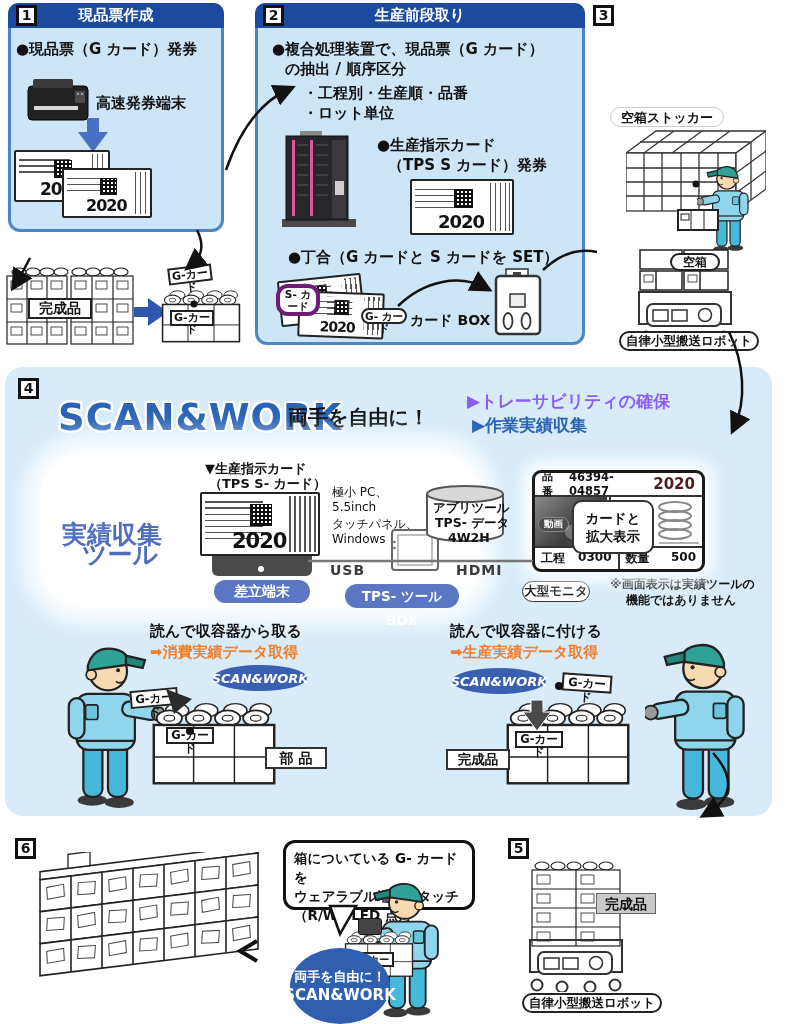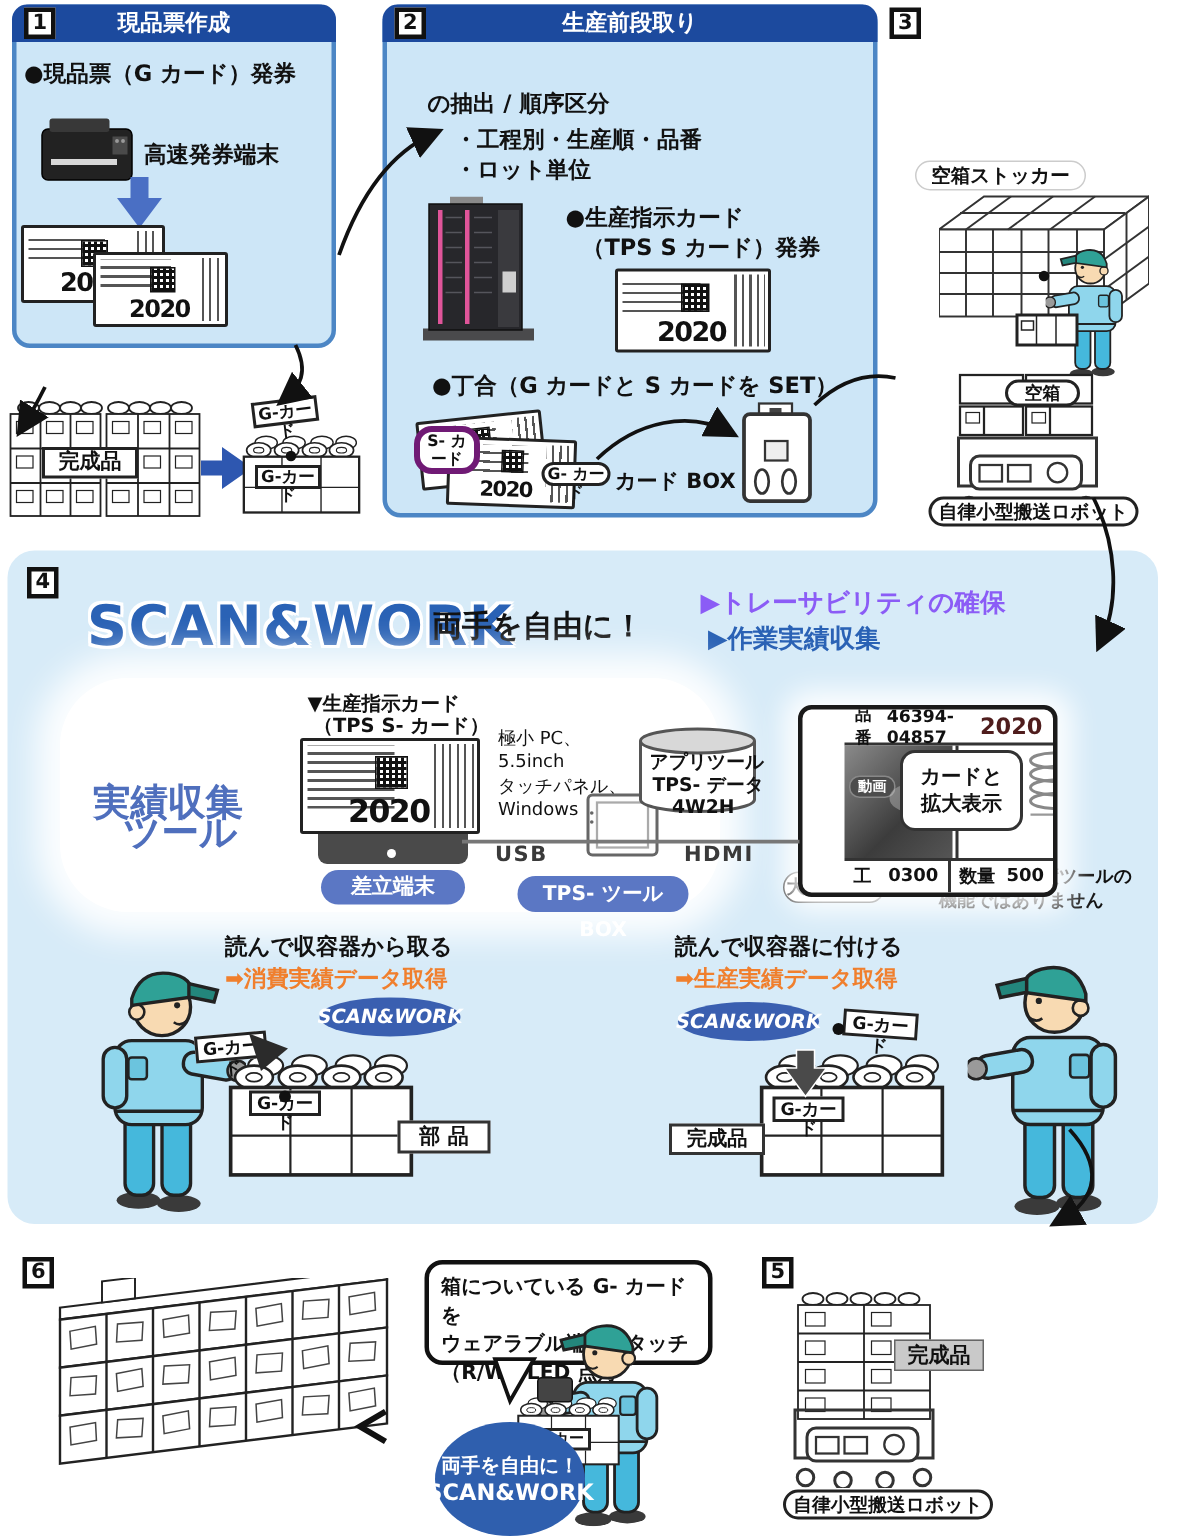--- a/index.html
+++ b/index.html
@@ -174,20 +174,21 @@
   <svg class="abs" style="left:156px;top:284px;" width="90" height="62" viewBox="0 0 140 100">
       <use href="#sym-ringbox"></use>
     </svg>
   <div class="wlabel" style="left:168px;top:266px;width:44px;height:17px;font-size:11px;line-height:13px;transform:rotate(-7deg);">G-カード</div>
   <div class="wlabel" style="left:170px;top:310px;width:44px;height:16px;font-size:11px;line-height:12px;">G-カード</div>
 
   <div class="flowbox" style="left:255px;top:3px;width:330px;height:342px;">
     <div class="fb-header">生産前段取り</div>
   </div>
   <div class="badge" style="left:263px;top:5px;">2</div>
+  <div class="t" style="left:272px;top:40px;font-size:15px;">●複合処理装置で、現品票（G カード）</div>
   <div class="t" style="left:285px;top:60px;font-size:15px;">の抽出 / 順序区分</div>
   <div class="t" style="left:303px;top:84px;font-size:15px;">・工程別・生産順・品番</div>
   <div class="t" style="left:303px;top:104px;font-size:15px;">・ロット単位</div>
   <svg class="abs" style="left:280px;top:131px;" width="78" height="98" viewBox="0 0 78 98">
     <rect x="20" y="0" width="22" height="7" fill="#8a8a8a"></rect>
     <rect x="2" y="88" width="74" height="8" fill="#4a4a4c"></rect>
     <rect x="6" y="5" width="62" height="84" fill="#27272b" stroke="#111"></rect>
     <rect x="52" y="9" width="14" height="78" fill="#3a3a3e"></rect>
     <rect x="12" y="9" width="3" height="76" fill="#e0559a"></rect>
     <rect x="30" y="9" width="3" height="76" fill="#e0559a"></rect>
@@ -330,21 +331,21 @@
   <div class="t" style="left:433px;top:500px;font-size:12.5px;">アプリツール</div>
   <div class="t" style="left:435px;top:515px;font-size:12.5px;">TPS- データ</div>
   <div class="t" style="left:448px;top:530px;font-size:12.5px;">4W2H</div>
   <div class="t" style="left:330px;top:562px;font-size:14px;color:#3a3a3a;letter-spacing:1px;">USB</div>
   <div class="t" style="left:456px;top:562px;font-size:14px;color:#3a3a3a;letter-spacing:1px;">HDMI</div>
   <div class="pillb" style="left:345px;top:584px;width:114px;height:24px;font-size:13.5px;line-height:24px;">TPS- ツール BOX</div>
   <div class="pillw" style="left:522px;top:581px;width:68px;height:21px;border:1.5px solid #333;font-size:12.5px;line-height:18px;">大型モニタ</div>
   <div class="t" style="left:610px;top:576px;font-size:12px;">※画面表示は実績ツールの</div>
   <div class="t" style="left:626px;top:592px;font-size:12px;">機能ではありません</div>
 
-  <div class="monitor" style="left:532px;top:470px;width:173px;height:128px;padding-left:28px;">
+  <div class="monitor" style="left:532px;top:470px;width:173px;height:102px;">
     <div class="mon-top">
       <span style="font-weight:bold;font-size:11px;">品番</span>
       <span style="font-weight:bold;font-size:11.5px;margin-left:5px;">46394-04857</span>
       <span style="font-weight:bold;font-size:15px;color:#4f1d1d;margin-left:auto;">2020</span>
     </div>
     <div class="mon-mid">
       <div class="abs" style="left:0;top:0;width:72px;height:100%;background:linear-gradient(135deg,#8a8a8a,#3c3c3c 60%,#555);">
         <div class="abs" style="left:3px;top:20px;background:#4c4c4c;border:1px solid #888;color:#fff;font-size:9.5px;font-weight:bold;border-radius:7px;padding:0 5px;">動画</div>
         <div class="abs" style="left:30px;top:26px;width:26px;height:18px;background:rgba(220,220,220,.35);border-radius:50%;"></div>
       </div>

